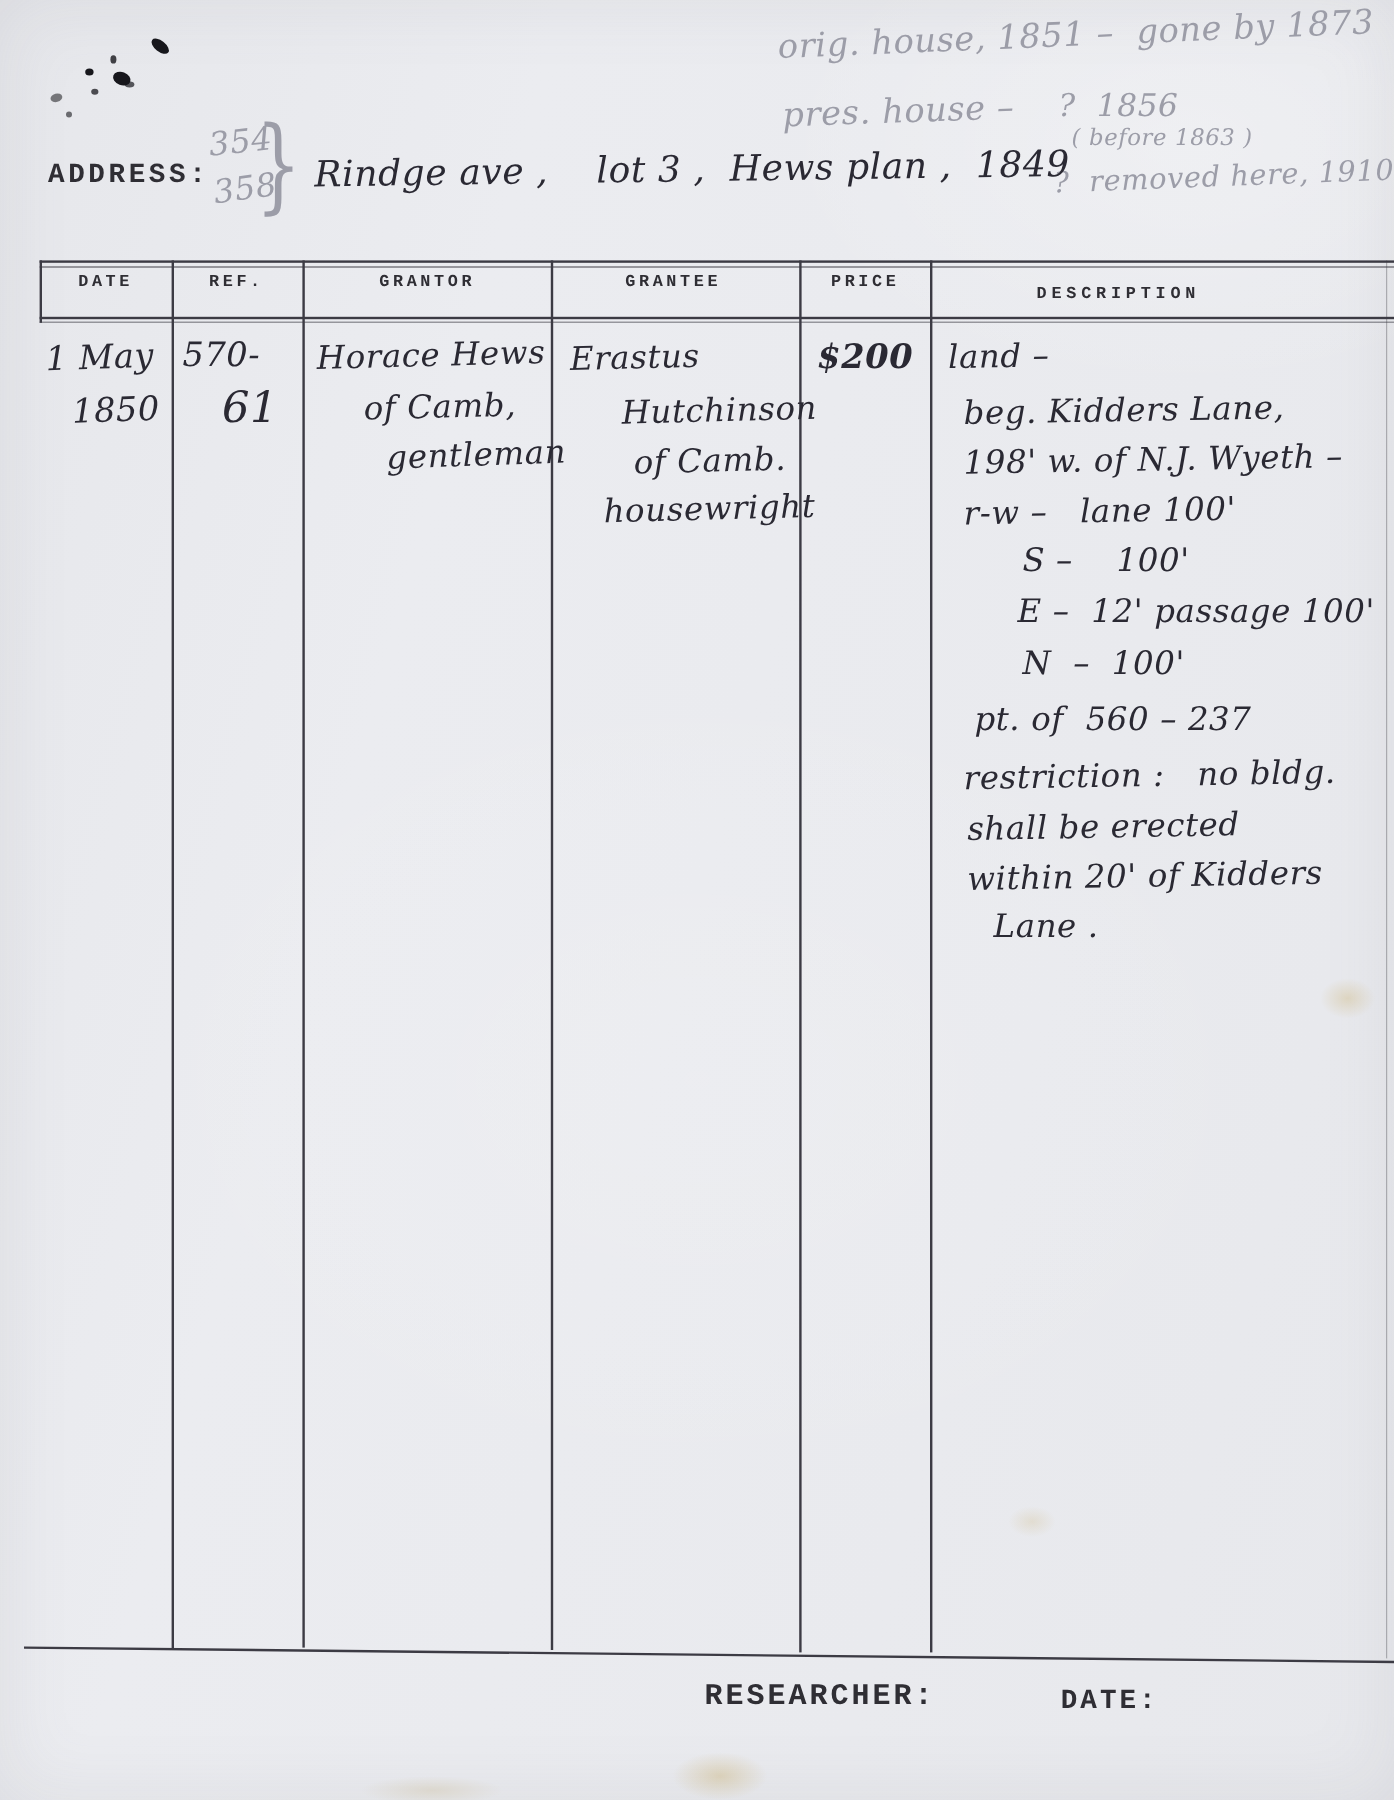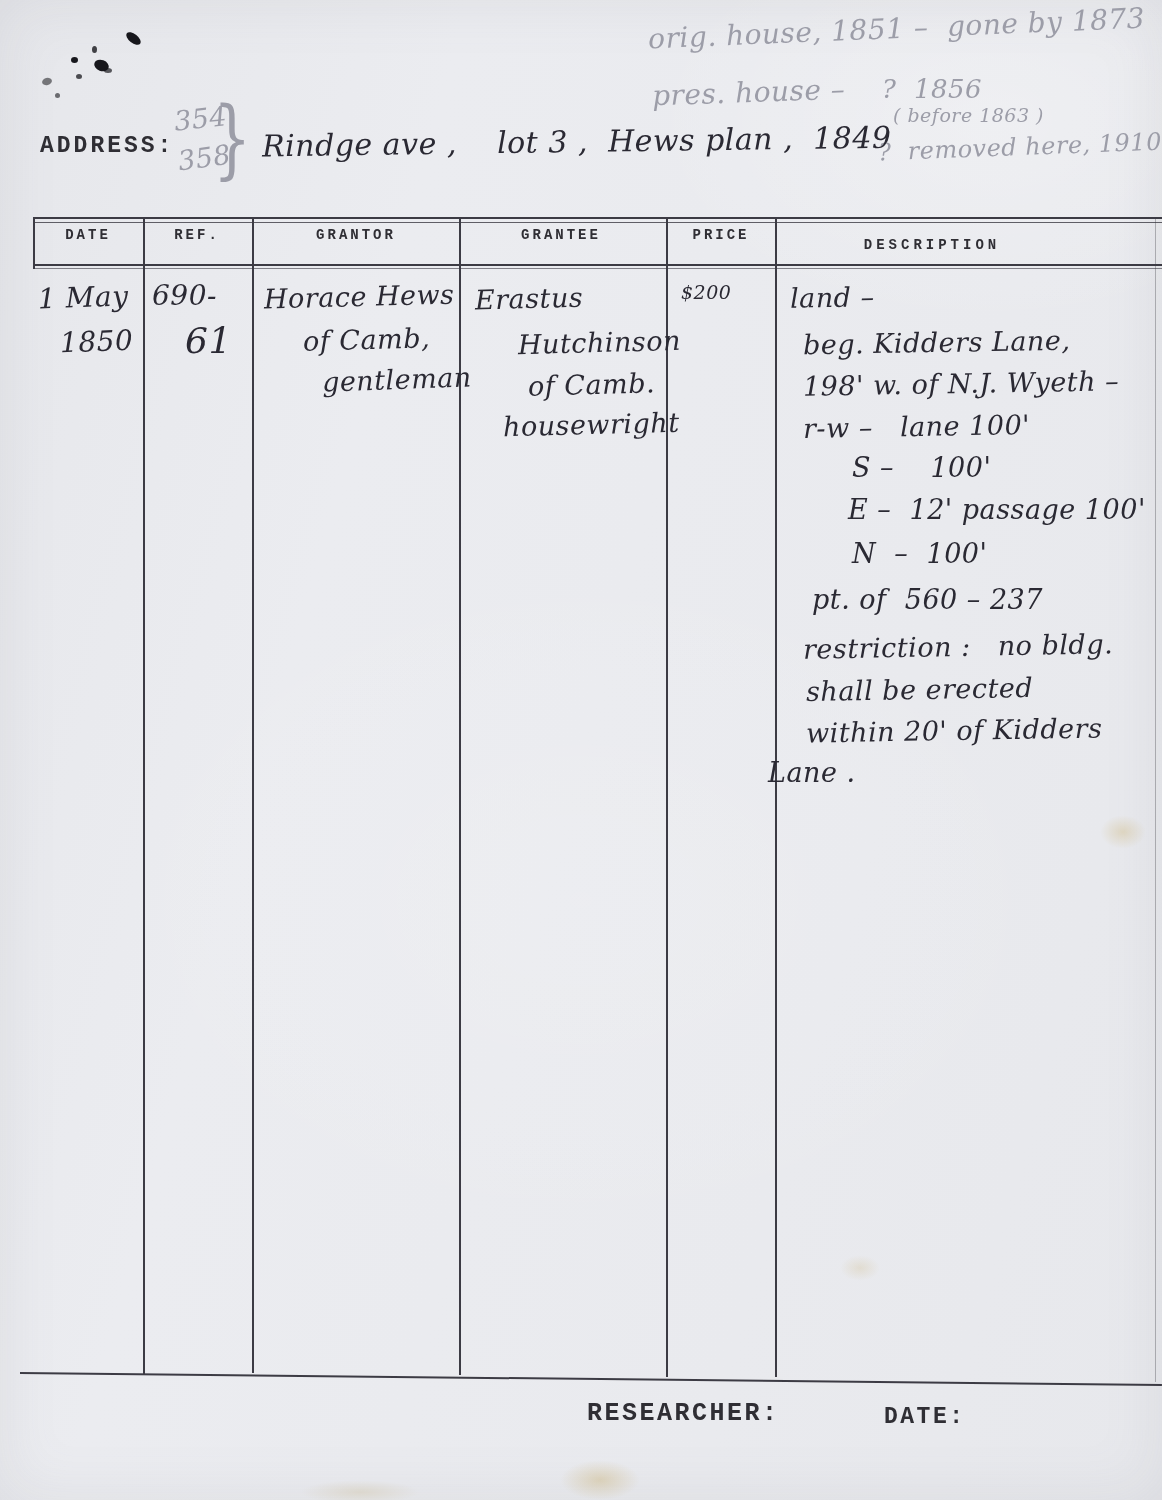--- a/index.html
+++ b/index.html
@@ -88,52 +88,52 @@
   <div class="tw" style="left:561px;top:227px;transform:translateX(-50%);text-align:right;">GRANTEE</div>
   <div class="tw" style="left:721px;top:227px;transform:translateX(-50%);">PRICE</div>
   <div class="tw" style="left:932px;top:227px;transform:translateX(-50%);letter-spacing:4px;margin-top:10px;">DESCRIPTION</div>
 
   <div>
     <div class="hw" style="left:38px;top:281px;font-size:28px;transform:rotate(-2deg);">1 May</div>
     <div class="hw" style="left:60px;top:325px;font-size:28px;transform:rotate(-2deg);">1850</div>
   </div>
 
   <div>
-    <div class="hw" style="left:152px;top:279px;font-size:28px;">690-</div>
+    <div class="hw" style="left:152px;top:279px;font-size:28px;">570-</div>
     <div class="hw" style="left:185px;top:320px;font-size:36px;">61</div>
   </div>
 
   <div>
     <div class="hw" style="left:264px;top:281px;transform:rotate(-1.5deg);">Horace Hews</div>
     <div class="hw" style="left:303px;top:324px;transform:rotate(-1.5deg);">of Camb,</div>
     <div class="hw" style="left:322px;top:364px;transform:rotate(-2deg);">gentleman</div>
   </div>
 
   <div>
     <div class="hw" style="left:475px;top:283px;transform:rotate(-1.5deg);">Erastus</div>
     <div class="hw" style="left:518px;top:327px;transform:rotate(-1.5deg);">Hutchinson</div>
     <div class="hw" style="left:528px;top:369px;transform:rotate(-1.5deg);">of Camb.</div>
     <div class="hw" style="left:503px;top:409px;transform:rotate(-1.5deg);">housewright</div>
   </div>
 
-  <div class="hw" style="left:681px;top:281px;font-size:19px;">$200</div>
+  <div class="hw" style="left:681px;top:281px;font-size:28px;font-weight:bold;">$200</div>
 
   <div>
     <div class="hw" style="left:790px;top:282px;transform:rotate(-1deg);">land –</div>
     <div class="hw" style="left:803px;top:327px;transform:rotate(-1deg);">beg. Kidders Lane,</div>
     <div class="hw" style="left:803px;top:368px;transform:rotate(-1deg);">198' w. of N.J. Wyeth –</div>
     <div class="hw" style="left:803px;top:411px;transform:rotate(-1deg);">r-w –   lane 100'</div>
     <div class="hw" style="left:852px;top:452px;">S –    100'</div>
     <div class="hw" style="left:848px;top:494px;">E –  12' passage 100'</div>
     <div class="hw" style="left:852px;top:538px;">N  –  100'</div>
     <div class="hw" style="left:812px;top:584px;">pt. of  560 – 237</div>
     <div class="hw" style="left:803px;top:631px;transform:rotate(-1deg);">restriction :   no bldg.</div>
     <div class="hw" style="left:806px;top:674px;transform:rotate(-1deg);">shall be erected</div>
     <div class="hw" style="left:806px;top:715px;transform:rotate(-1deg);">within 20' of Kidders</div>
-    <div class="hw" style="left:768px;top:757px;">Lane .</div>
+    <div class="hw" style="left:828px;top:757px;">Lane .</div>
   </div>
 
   <div class="tw" style="left:587px;top:1399px;font-size:25px;letter-spacing:2.5px;">RESEARCHER:</div>
   <div class="tw" style="left:884px;top:1404px;font-size:23px;letter-spacing:2.5px;">DATE:</div>
 
   <div class="stain" style="left:1100px;top:815px;width:46px;height:34px;background:radial-gradient(ellipse,rgba(198,168,92,0.30),rgba(198,168,92,0) 70%);"></div>
   <div class="stain" style="left:560px;top:1460px;width:80px;height:40px;background:radial-gradient(ellipse,rgba(192,160,80,0.32),rgba(192,160,80,0) 70%);"></div>
   <div class="stain" style="left:840px;top:1255px;width:40px;height:26px;background:radial-gradient(ellipse,rgba(192,160,80,0.18),rgba(192,160,80,0) 70%);"></div>
   <div class="stain" style="left:300px;top:1480px;width:120px;height:24px;background:radial-gradient(ellipse,rgba(185,160,95,0.2),rgba(185,160,95,0) 70%);"></div>
 

